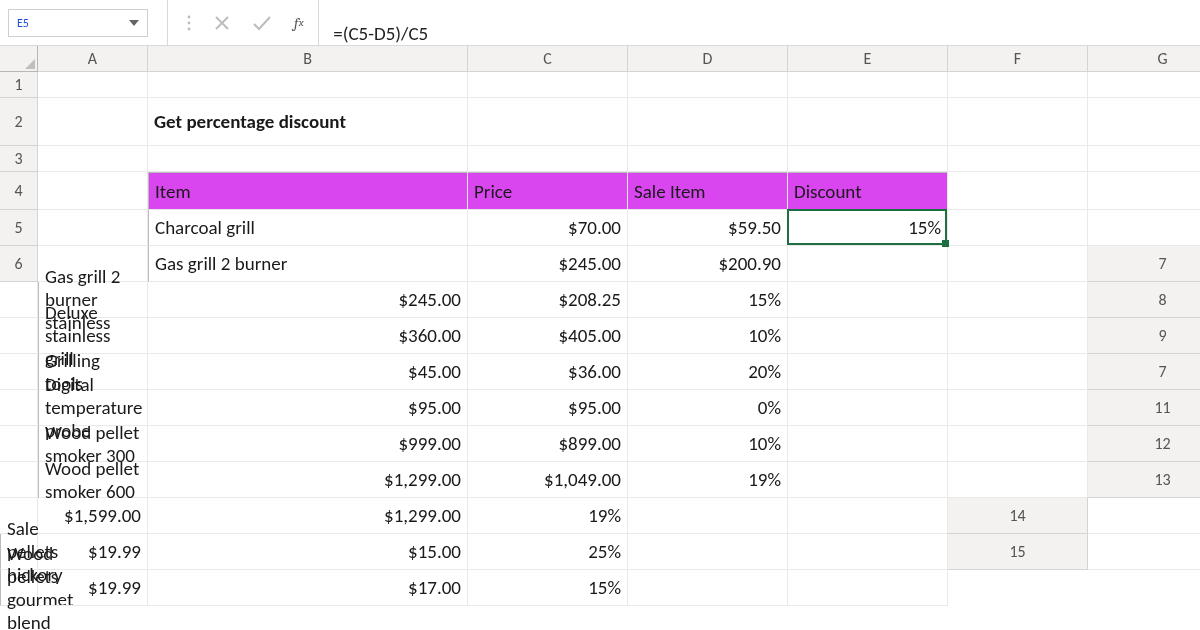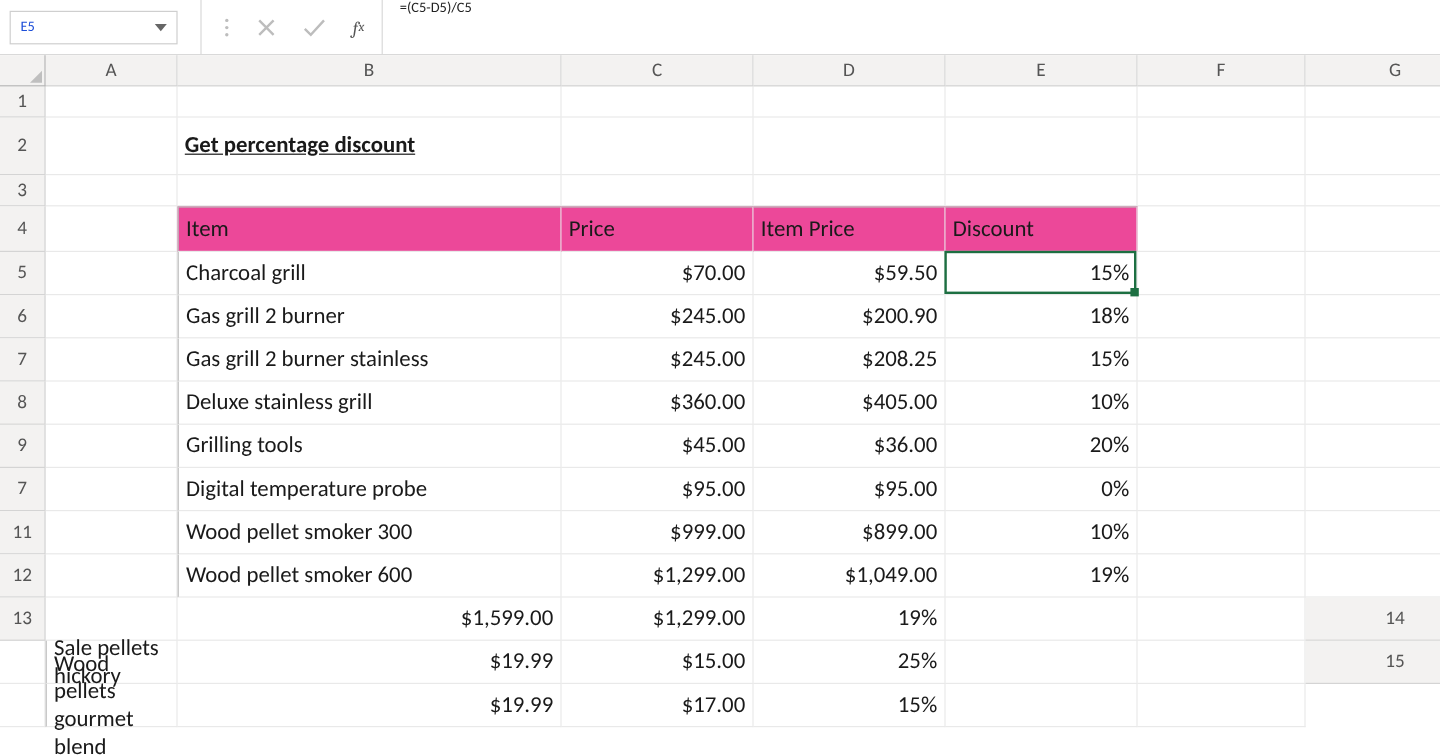--- a/index.html
+++ b/index.html
@@ -62,22 +62,22 @@
     color: #555;
     font-size: 15px;
     letter-spacing: 0.5px;
   }
   .fx-sub { font-size: 11px; font-style: italic; }
   .formula-input {
     flex: 1;
     height: 100%;
     padding: 0 14px;
     display: flex;
-    align-items: flex-start;
-    font-size: 12px;
+    align-items: flex-end;
+    font-size: 19px;
     color: #222;
   }
   
   .sheet {
     position: relative;
     display: grid;
     background: #fff;
     
     grid-template-columns: 38px 110px 320px 160px 160px 160px 140px 150px;
     grid-auto-rows: 26px;
@@ -124,30 +124,29 @@
     padding: 0 6px;
     font-size: 19px;
     color: #1a1a1a;
   }
   
   .tborder-r { border-right-color: #bcbcbc; }
   .tborder-b { border-bottom-color: #bcbcbc; }
   .tborder-l { border-left: 1px solid #bcbcbc; }
   .tborder-t { border-top: 1px solid #bcbcbc; }
   .thead {
-    background: #ec4899;
+    background: #d946ef;
     font-size: 19px;
     color: #222;
   }
   .num { justify-content: flex-end; }
   .title {
     font-weight: 700;
     font-size: 22px;
     color: #333;
-    text-decoration: underline;
   }
   
   .col-sel {
     background: #e7eee9;
     border-bottom: 2px solid #2e8b57; 
   }
   .row-sel {
     background: #e7eee9;
     border-right: 2px solid #2e8b57;
   }
@@ -230,38 +229,37 @@
     <div class="cell"></div>
     <div class="cell"></div>
     <div class="cell"></div>
     <div class="cell"></div>
     <div class="cell"></div>
     <div class="cell"></div>
     <div class="rowhdr">4</div>
     <div class="cell"></div>
     <div class="cell thead tborder-t tborder-b tborder-r tborder-l">Item</div>
     <div class="cell thead tborder-t tborder-b tborder-r">Price</div>
-    <div class="cell thead tborder-t tborder-b tborder-r">Item Price</div>
+    <div class="cell thead tborder-t tborder-b tborder-r">Sale Item</div>
     <div class="cell thead tborder-t tborder-b tborder-r">Discount</div>
     <div class="cell"></div>
     <div class="cell"></div>
     <div class="rowhdr row-sel">5</div>
     <div class="cell"></div>
     <div class="cell tborder-b tborder-r tborder-l">Charcoal grill</div>
     <div class="cell tborder-b tborder-r num">$70.00</div>
     <div class="cell tborder-b tborder-r num">$59.50</div>
     <div class="cell tborder-b tborder-r num">15%</div>
     <div class="cell"></div>
     <div class="cell"></div>
     <div class="rowhdr">6</div>
     <div class="cell"></div>
     <div class="cell tborder-b tborder-r tborder-l">Gas grill 2 burner</div>
     <div class="cell tborder-b tborder-r num">$245.00</div>
     <div class="cell tborder-b tborder-r num">$200.90</div>
-    <div class="cell tborder-b tborder-r num">18%</div>
     <div class="cell"></div>
     <div class="cell"></div>
     <div class="rowhdr">7</div>
     <div class="cell"></div>
     <div class="cell tborder-b tborder-r tborder-l">Gas grill 2 burner stainless</div>
     <div class="cell tborder-b tborder-r num">$245.00</div>
     <div class="cell tborder-b tborder-r num">$208.25</div>
     <div class="cell tborder-b tborder-r num">15%</div>
     <div class="cell"></div>
     <div class="cell"></div>

